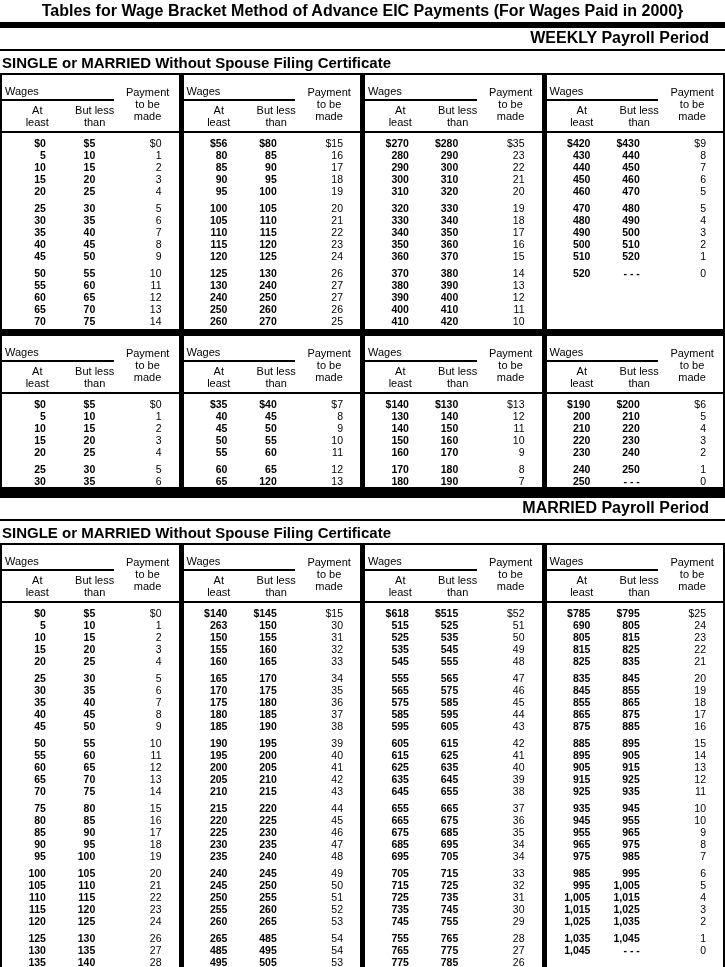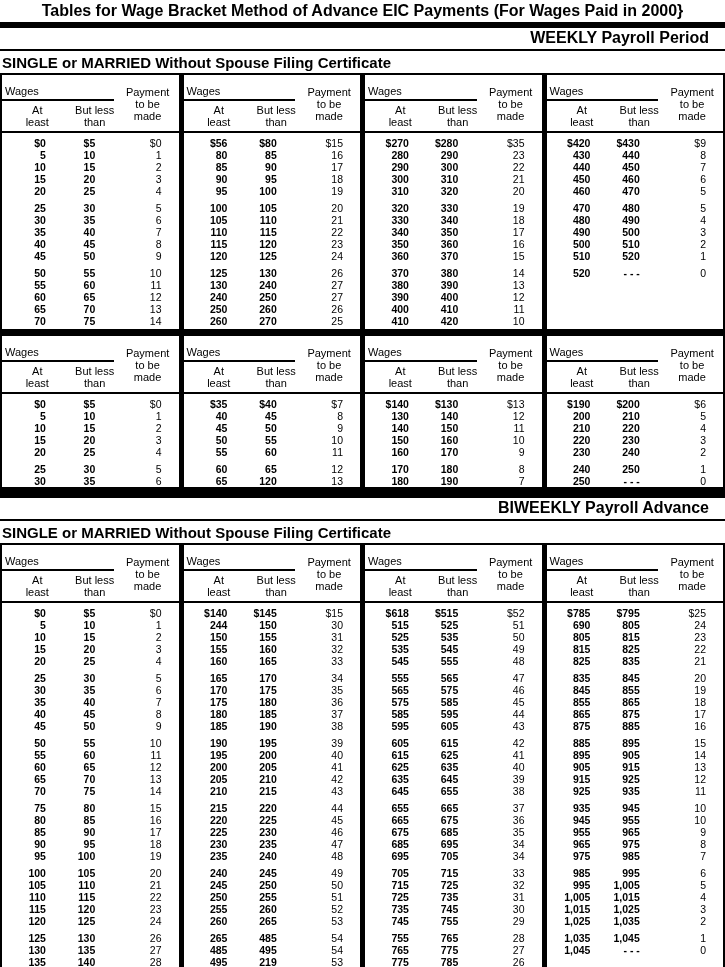--- a/index.html
+++ b/index.html
@@ -624,21 +624,21 @@
           <div class="row">
             <span class="c c0">250</span>
             <span class="c c1">- - -</span>
             <span class="c c2">0</span>
           </div>
         </div>
     </div>
   </div>
 
   <div class="bar-thick"></div>
-  <div class="section-title">BIWEEKLY Payroll Advance</div>
+  <div class="section-title">MARRIED Payroll Period</div>
   <div class="sub-heading">SINGLE or MARRIED Without Spouse Filing Certificate</div>
 
   <div class="wtable t-biweekly">
     <div class="tgroup">
       <div class="ghead">
         <div class="wages-label">Wages</div>
         <div class="pay-head">Payment
 to be
 made</div>
         <div class="h-at">At
@@ -805,21 +805,21 @@
         <div class="h-bl">But less
 than</div>
       </div>
       <div class="gbody">
           <div class="row">
             <span class="c c0">$140</span>
             <span class="c c1">$145</span>
             <span class="c c2">$15</span>
           </div>
           <div class="row">
-            <span class="c c0">244</span>
+            <span class="c c0">263</span>
             <span class="c c1">150</span>
             <span class="c c2">30</span>
           </div>
           <div class="row">
             <span class="c c0">150</span>
             <span class="c c1">155</span>
             <span class="c c2">31</span>
           </div>
           <div class="row">
             <span class="c c0">155</span>
@@ -941,21 +941,21 @@
             <span class="c c1">485</span>
             <span class="c c2">54</span>
           </div>
           <div class="row">
             <span class="c c0">485</span>
             <span class="c c1">495</span>
             <span class="c c2">54</span>
           </div>
           <div class="row">
             <span class="c c0">495</span>
-            <span class="c c1">219</span>
+            <span class="c c1">505</span>
             <span class="c c2">53</span>
           </div>
         </div>
     </div>
     <div class="tgroup">
       <div class="ghead">
         <div class="wages-label">Wages</div>
         <div class="pay-head">Payment
 to be
 made</div>

